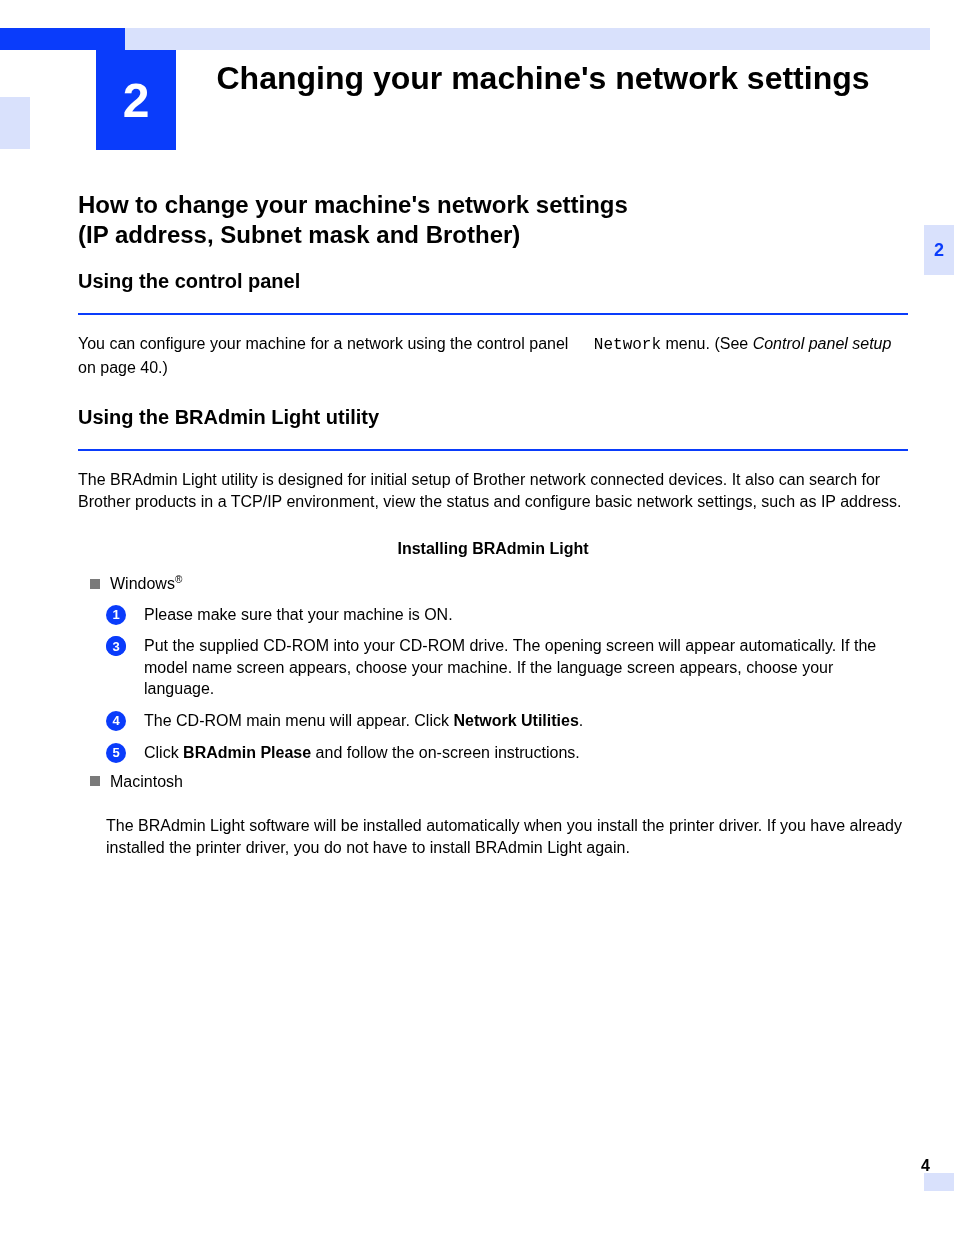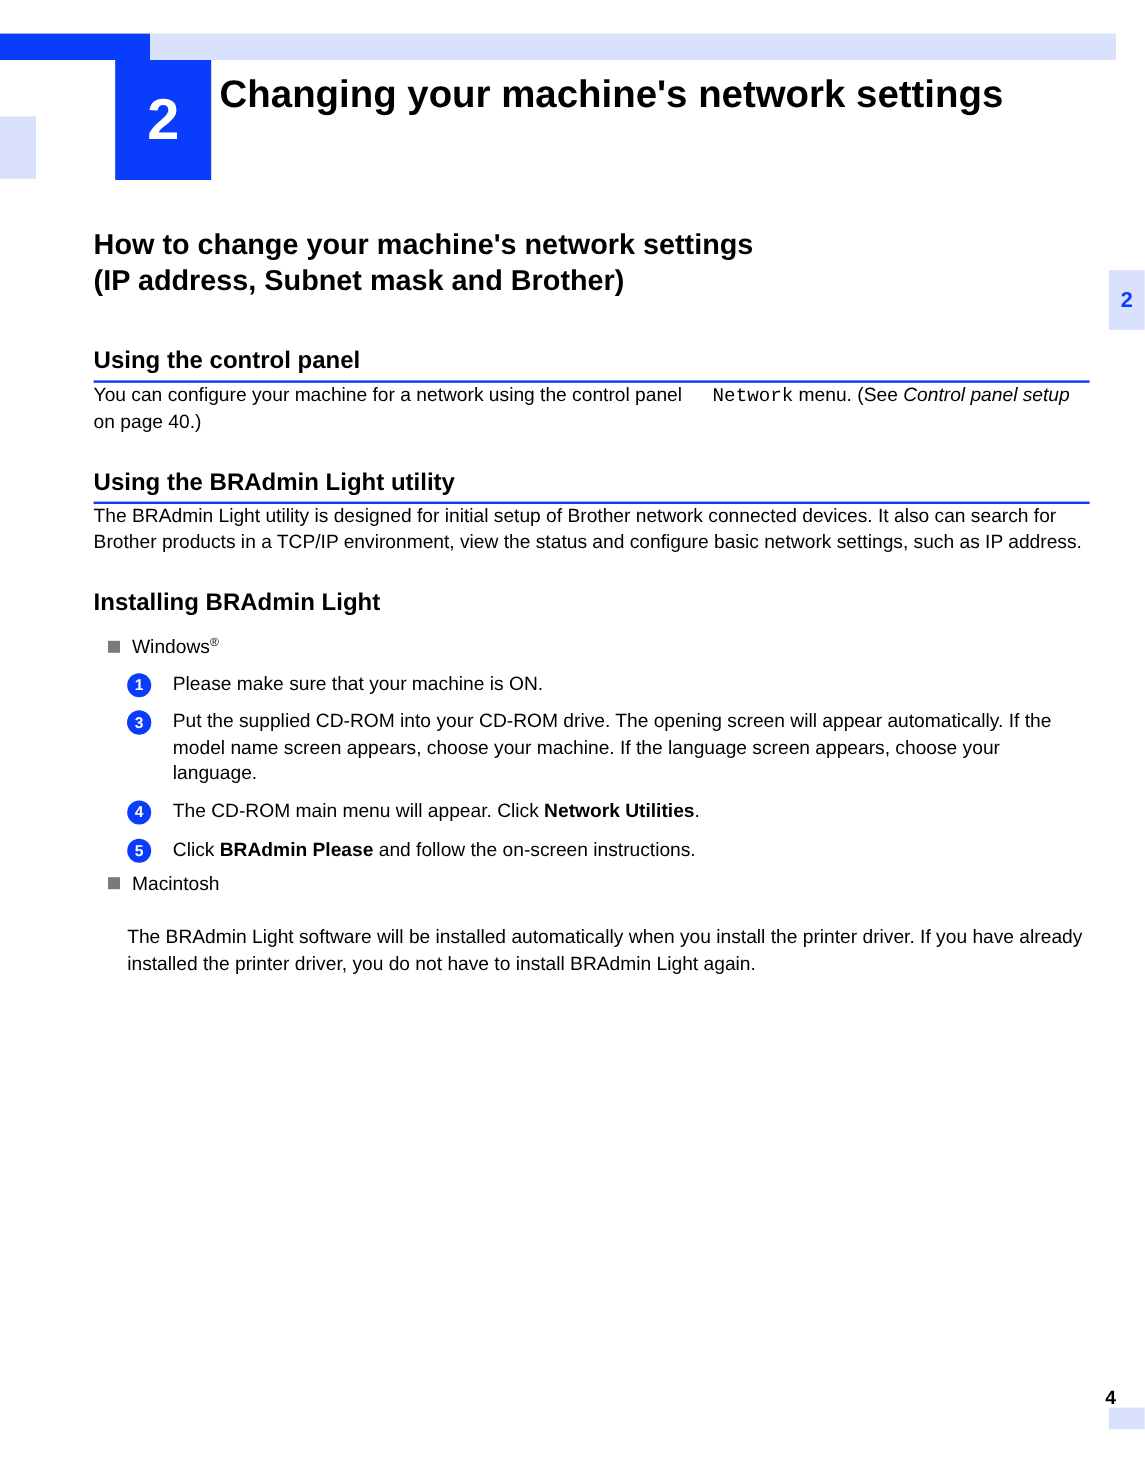--- a/index.html
+++ b/index.html
@@ -12,35 +12,35 @@
 
   
   .left-accent { position: absolute; left: 0; top: 97px; width: 30px; height: 52px; background: #d9e1fc; }
 
   
   .chapter-box { position: absolute; left: 96px; top: 50px; width: 80px; height: 100px; background: #0a3cfb; color: #fff; display:flex; align-items:center; justify-content:center; }
   .chapter-box .n { font-size: 48px; font-weight: 700; }
 
   
   .chapter-title-wrap { position:absolute; left:183px; top:58px; width:720px; }
-  .chapter-title { font-size: 32px; font-weight: 700; line-height: 1.25; color:#000; }
+  .chapter-title { font-size: 32px; font-weight: 700; line-height: 1.25; color:#000;text-align:center; }
 
   
   .side-tab { position:absolute; right:0; top:225px; width:30px; height:50px; background:#d9e1fc; display:flex; align-items:center; justify-content:center; color:#0a3cfb; font-weight:700; font-size:18px; }
 
   
   .content { position:absolute; left:78px; top:190px; width:830px; }
-  .h1 { font-size: 24px; font-weight:700; line-height:1.25; margin-bottom: 40px; }
-  .h2 { font-size: 20px; font-weight:700; border-bottom: 2px solid #0a3cfb; padding-bottom:4px; }
+  .h1 { font-size: 24px; font-weight:700; line-height:1.25; margin-bottom: 20px; }
+  .h2 { font-size: 20px; font-weight:700; border-bottom: 2px solid #0a3cfb; padding-bottom:20px; margin-bottom:18px; }
   .p  { font-size: 16px; line-height:1.35; margin-bottom: 28px; }
   .mono { font-family: "Courier New", monospace; margin-left: 21px; }
   .italic { font-style: italic; }
   .bold { font-weight:700; }
 
-  .h3 { font-size:20px; font-weight:700; margin: 18px 0 16px 0; }
+  .h3 { font-size:16px; font-weight:700; margin: 18px 0 16px 0; text-align: center; }
 
   .square { display:inline-block; width:10px; height:10px; background:#7a7a7a; margin-right:10px; vertical-align:1px; }
   .sup { font-size:10px; vertical-align: super; }
 
   .bullet-item { position:relative; padding-left:38px; margin:10px 0 10px 28px; font-size:16px; line-height:1.35; }
   .numcircle { position:absolute; left:0; top:1px; width:20px; height:20px; border-radius:50%; background:#0a3cfb; color:#fff; font-size:13px; font-weight:700; display:flex; align-items:center; justify-content:center; }
   .os-line { font-size:16px; margin: 8px 0 6px 12px; }
 
   .mac-p { font-size:16px; line-height:1.35; margin: 24px 0 0 28px; }
 

